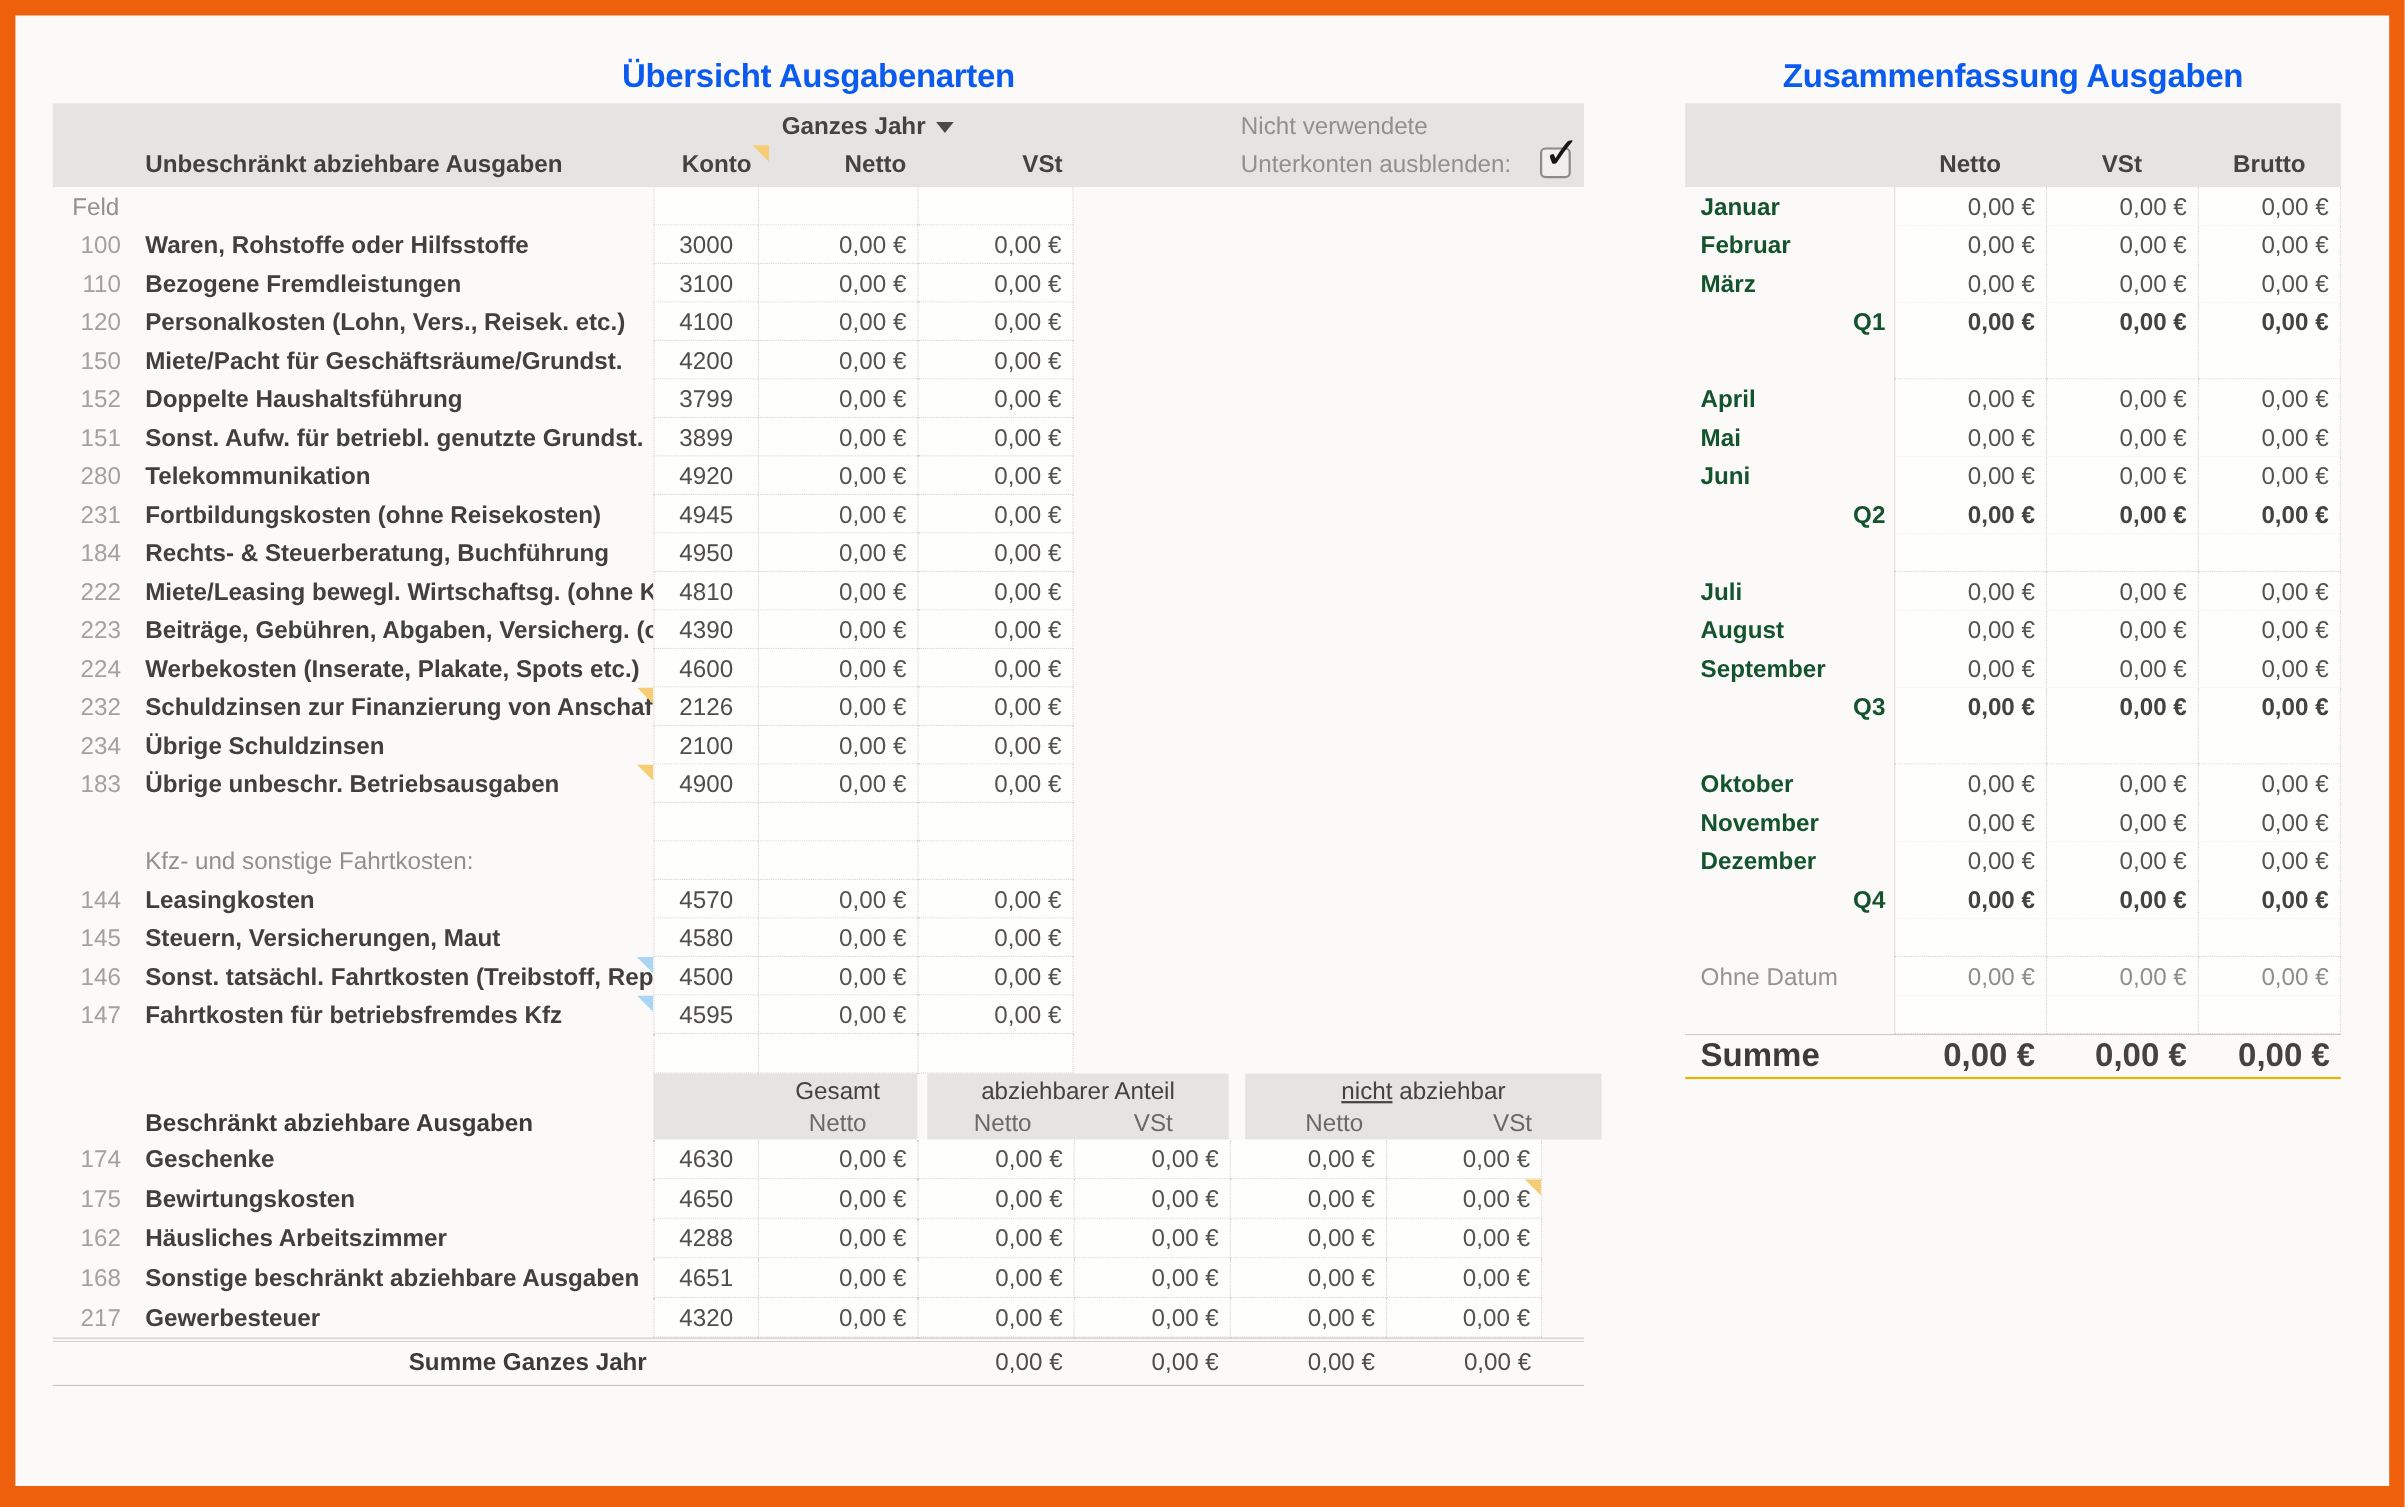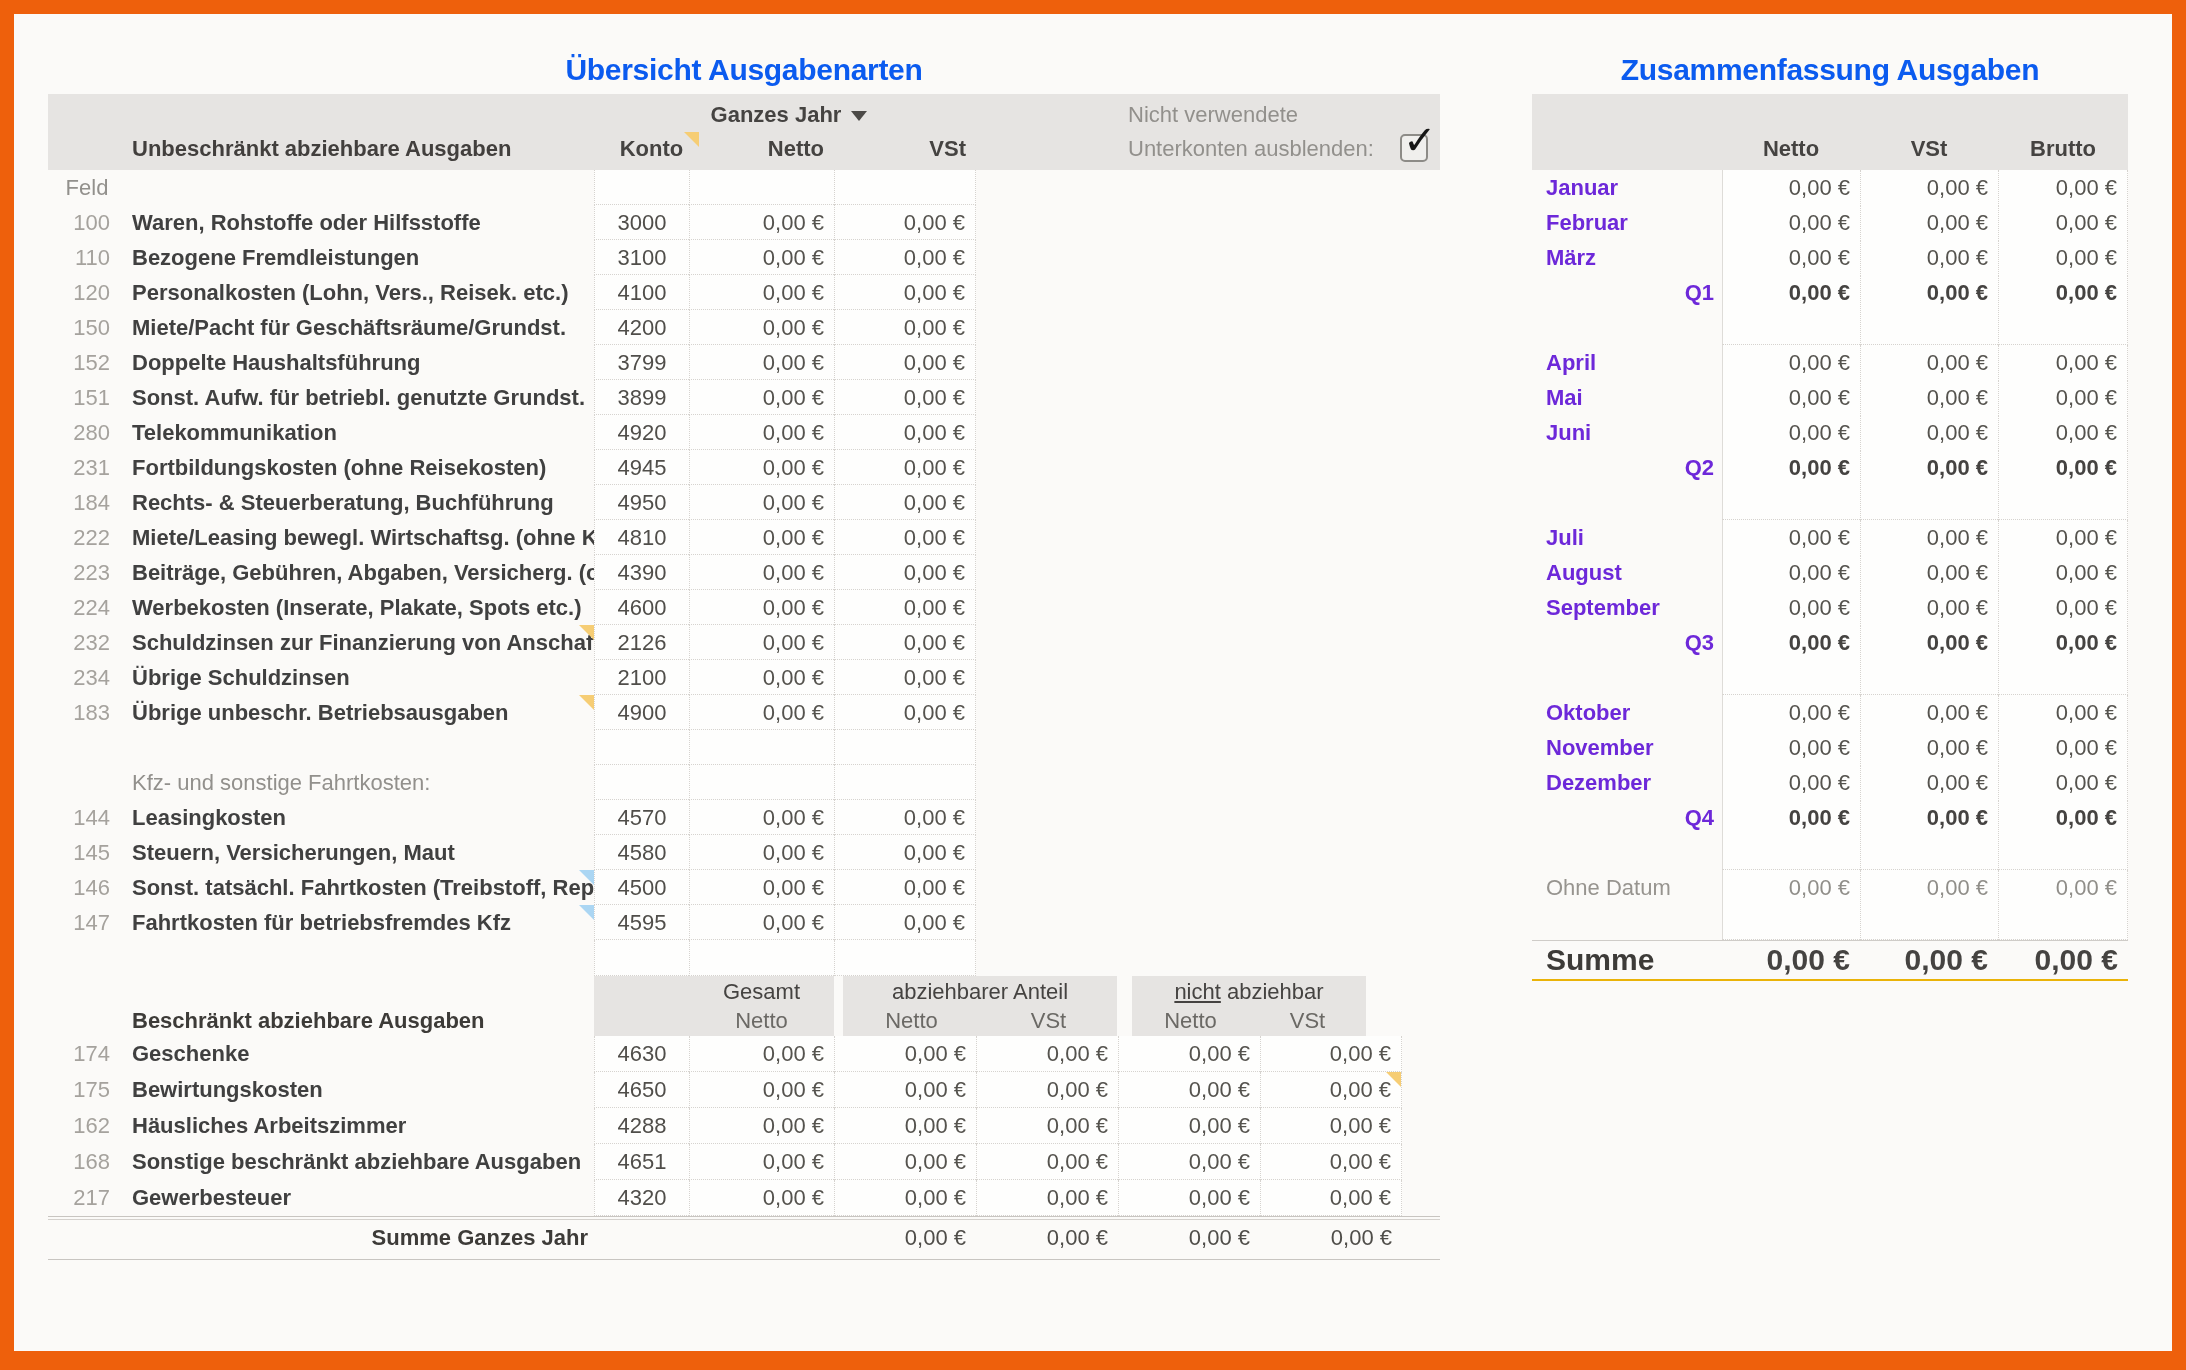--- a/index.html
+++ b/index.html
@@ -39,40 +39,40 @@
   .val{text-align:right;padding-right:10px;color:#55534e}
   .ctri{position:absolute;top:0;right:0;width:0;height:0;border-left:15px solid transparent}
   .tri-comment{border-top:15px solid #f6cd74}
   .tri-clipped{border-top:15px solid #abd6f3}
 
   
   .bband{position:relative;height:60px;font-size:22px}
   .blk{position:absolute;top:0;height:60px;background:#e6e4e2}
   .blkA{left:546px;width:240px}
   .blkB{left:795px;width:274px}
-  .blkC{left:1084px;width:234px}
+  .blkC{left:1084px;width:324px}
   .blk .t{position:absolute;top:0;height:30px;line-height:32px;text-align:center;font-weight:400;color:#454341;white-space:nowrap}
   .blk .s{position:absolute;top:30px;height:30px;line-height:30px;text-align:center;font-weight:400;color:#6b6965;white-space:nowrap}
   .blkA .t,.blkA .s{right:0;width:145px}
   .blkB .t,.blkC .t{left:0;width:100%}
   .s.half1{left:0;width:50%}.s.half2{left:50%;width:50%}
   .u{text-decoration:underline}
   .seclabel2{position:absolute;left:84px;bottom:0;height:30px;line-height:30px;font-weight:700;color:#3d3b38;font-size:22px}
 
   
   .sumrow{display:grid;grid-template-columns:546px 95px 145px 142px 142px 142px 142px auto;height:42px;line-height:42px;font-size:22px;border-top:1px solid #c8c5c1;border-bottom:1px solid #c8c5c1;position:relative}
   .sumrow::after{content:"";position:absolute;left:0;right:0;top:2px;border-top:1px solid #d4d1cd}
   .sumlbl{text-align:right;font-weight:700;color:#3d3b38;padding-right:6px}
   .sumval{text-align:right;padding-right:10px;color:#4f4d49}
 
   
   .rband{background:#e6e4e2;height:76px;display:grid;grid-template-columns:190px 138px 138px 130px;align-items:end;font-size:22px}
   .rband .h{font-weight:700;color:#454341;text-align:center;padding-bottom:8px}
   .rrow{display:grid;grid-template-columns:190px 138px 138px 130px;height:35px;line-height:35px;font-size:22px}
-  .rlabel{font-weight:700;color:#6d28d9;padding-left:14px;white-space:nowrap;overflow:hidden}
+  .rlabel{font-weight:700;color:#14532d;padding-left:14px;white-space:nowrap;overflow:hidden}
   .rcell{background:#fefefd;border-bottom:1px dotted #d6d3cf;border-left:1px dotted #d6d3cf;text-align:right;padding-right:10px;color:#55534e;box-sizing:border-box}
   .rcell.first{border-left:1px solid #dedcd8}
   .rcell.last{border-right:1px dotted #d6d3cf}
   .rt-quarter .rlabel{text-align:right;padding-right:8px}
   .rt-quarter .rcell{font-weight:700;color:#454341}
   .rt-nodate .rlabel{font-weight:400;color:#97948f}
   .rt-nodate .rcell{color:#908e89}
   .rsum{display:grid;grid-template-columns:190px 138px 138px 130px;height:38px;line-height:38px;font-size:30px;border-top:1px solid #cfccc8;border-bottom:2px solid #eab308}
   .rsum .rl{font-weight:700;color:#3d3b38;padding-left:14px}
   .rsum .rv{font-weight:700;color:#454341;text-align:right;padding-right:10px}

